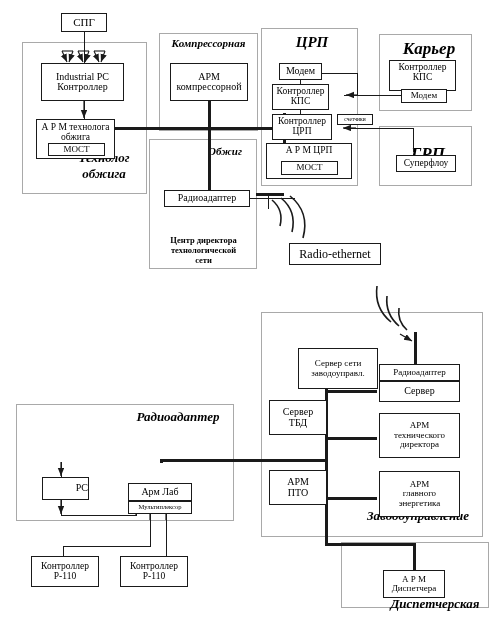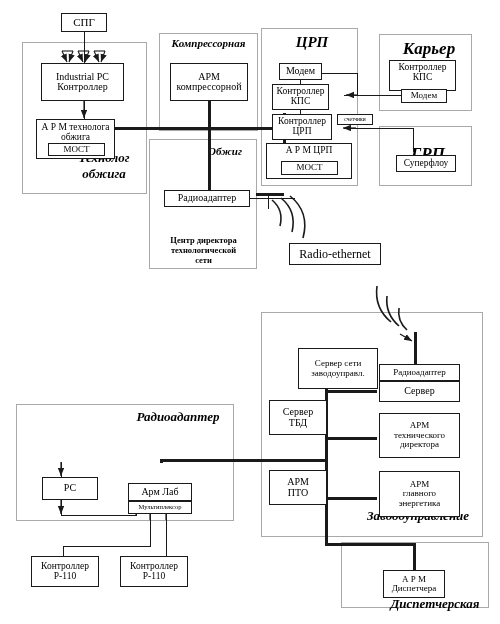--- a/index.html
+++ b/index.html
@@ -290,21 +290,21 @@
     <span class="l1">АРМ</span>
     <span class="l2">ПТО</span>
   </div>
 
   <div class="box" style="left:379px;top:471px;width:81px;height:46px;font-size:9px;">
     <span class="l1">АРМ</span>
     <span class="l2">главного</span>
     <span class="l1">энергетика</span>
   </div>
 
-  <div class="box" style="left:42px;top:477px;width:56px;height:23px;font-size:10px;">
+  <div class="box" style="left:42px;top:477px;width:47px;height:23px;font-size:10px;align-items:flex-end;">
     <span class="l1">РС</span>
   </div>
   <div class="box" style="left:128px;top:483px;width:64px;height:18px;font-size:10px;">
     <span class="l1">Арм Лаб</span>
   </div>
   <div class="box" style="left:128px;top:501px;width:64px;height:13px;font-size:6.5px;">
     <span class="l1">Мультиплексор</span>
   </div>
 
   <div class="box" style="left:31px;top:556px;width:68px;height:31px;font-size:9.5px;">

